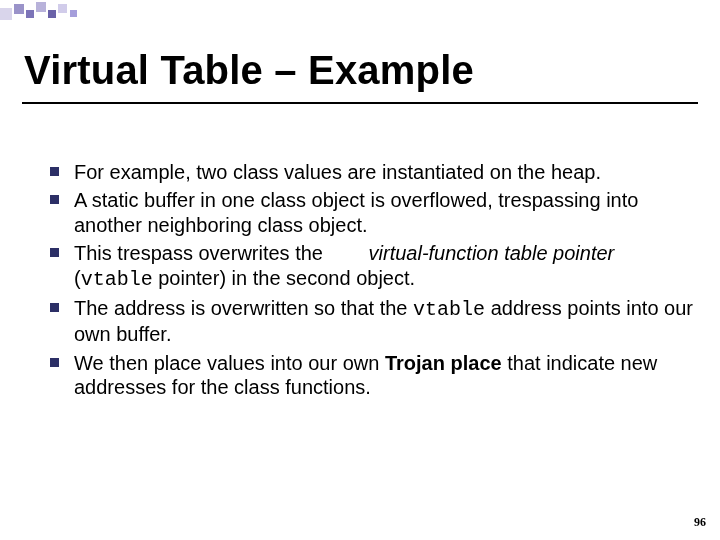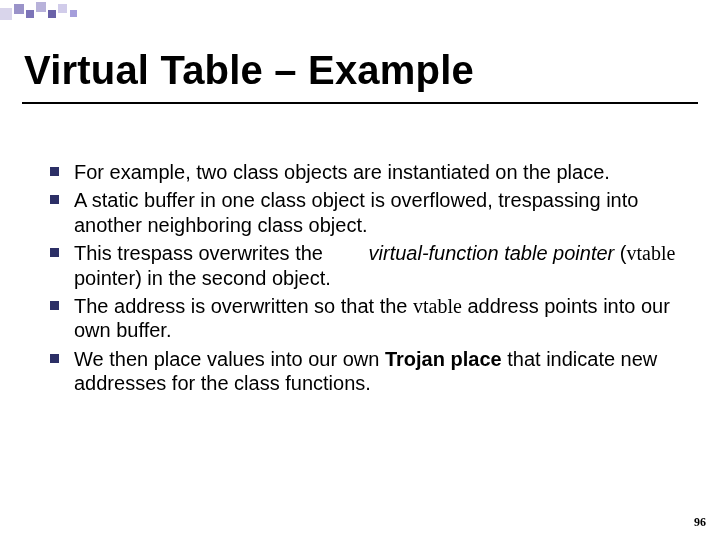--- a/index.html
+++ b/index.html
@@ -60,21 +60,21 @@
   }
   .bullet .sqmark {
     width: 9px;
     height: 9px;
     background: #2c2f66;
   }
   .txt {
     flex: 1 1 auto;
   }
   .italic { font-style: italic; margin-left: 40px; }
-  .mono { font-family: Liberation Serif, serif; text-align: right; }
+  .mono { font-family: Liberation Mono, monospace; text-align: right; }
   .bold { font-weight: bold; }
   .under-italic { font-style: italic; text-decoration: underline; }
   .pgnum {
     position: absolute;
     right: 14px;
     bottom: 10px;
     font-size: 12px;
     font-weight: bold;
     font-family: Liberation Serif, serif;
   }
@@ -94,21 +94,21 @@
 
 <div class="title">Virtual Table  – Example</div>
 <div class="title-rule"></div>
 
 <div class="content">
 
   <div class="row">
     <div class="bullet">
         <div class="sqmark"></div>
       </div>
-    <div class="txt">For example, two class objects are instantiated on the place.</div>
+    <div class="txt">For example, two class values are instantiated on the heap.</div>
   </div>
 
   <div class="row">
     <div class="bullet">
         <div class="sqmark"></div>
       </div>
     <div class="txt">A static buffer in one class object is overflowed, trespassing into another neighboring class object.</div>
   </div>
 
   <div class="row">

